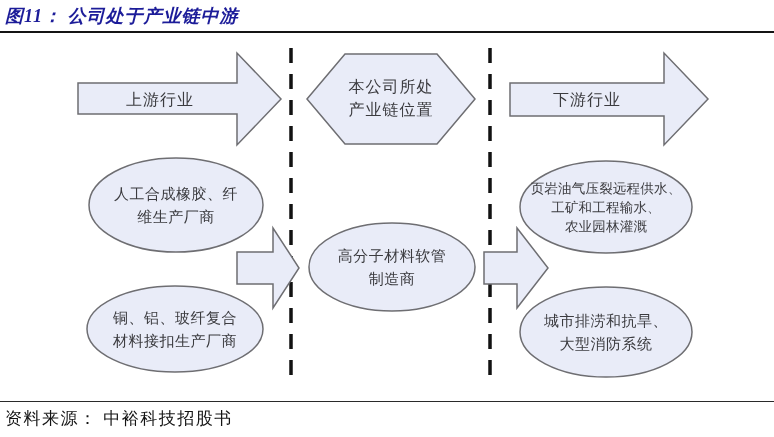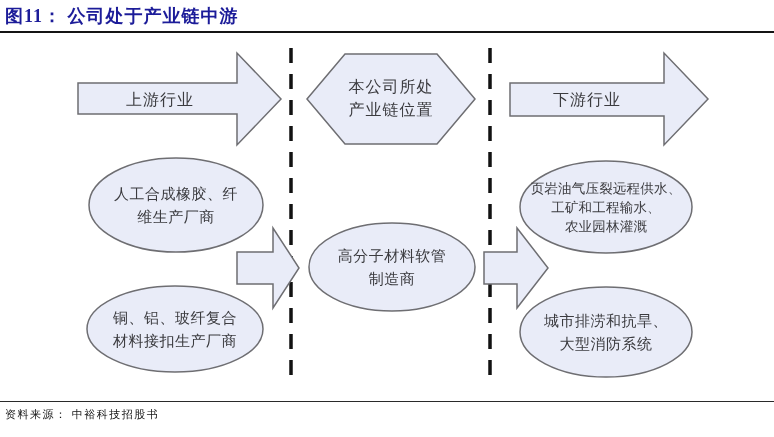--- a/index.html
+++ b/index.html
@@ -9,20 +9,21 @@
     background:#ffffff;
     overflow:hidden;
     font-family:"Liberation Serif","DejaVu Serif",serif;
   }
   .fig-title{
     position:absolute;left:5px;top:4px;
     font-size:18px;font-weight:bold;
     color:#1c1c99;
     letter-spacing:1px;
     white-space:nowrap;
+    font-style:italic;
   }
   .rule-top{
     position:absolute;left:0;top:31px;width:774px;height:2px;
     background:#141414;
   }
   .diagram{
     position:absolute;left:0;top:40px;
   }
   .shape{
     fill:#e9ecf8;
@@ -41,21 +42,21 @@
   }
   .t16{font-size:16px;letter-spacing:1px;}
   .t15{font-size:15px;letter-spacing:0.5px;}
   .t13{font-size:13.5px;letter-spacing:0.2px;}
   .rule-bottom{
     position:absolute;left:0;top:401px;width:774px;height:1px;
     background:#2a2a2a;
   }
   .source{
     position:absolute;left:5px;top:407px;
-    font-size:11px;color:#141414;
+    font-size:17px;color:#141414;
     letter-spacing:1.5px;
     white-space:nowrap;
   }
 </style>
 </head>
 <body>
 
 <div class="page">
 
   <div class="fig-title">图11： 公司处于产业链中游</div>

